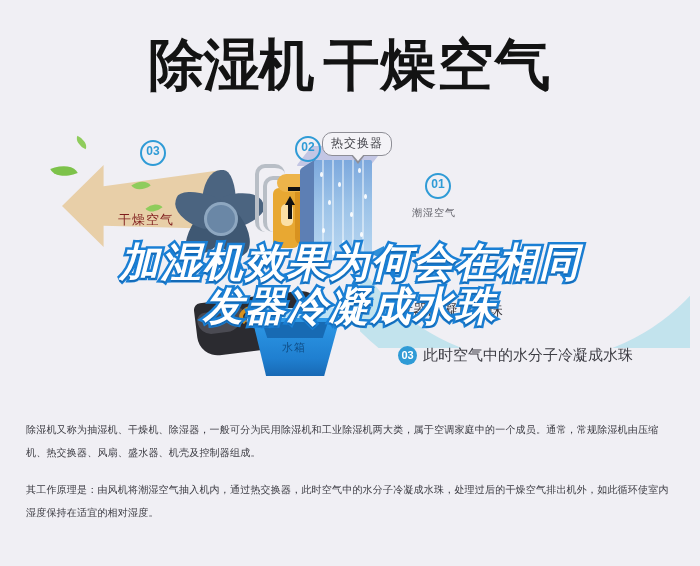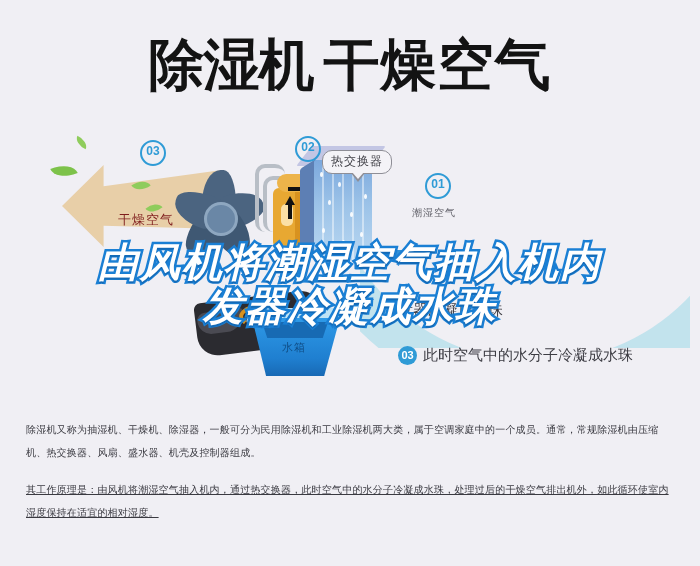--- a/index.html
+++ b/index.html
@@ -334,21 +334,20 @@
     position: absolute;
     left: 322px; top: 14px;
     padding: 2px 8px 3px 8px;
     border: 1.5px solid #8e8e96;
     border-radius: 10px;
     background: #f4f3f7;
     font-size: 12px;
     color: #3f3f46;
     letter-spacing: 1px;
     white-space: nowrap;
-    margin-top: 18px;
   }
   .callout::after {
     content: "";
     position: absolute;
     left: 28px; bottom: -9px;
     width: 0; height: 0;
     border-left: 7px solid transparent;
     border-right: 7px solid transparent;
     border-top: 9px solid #8e8e96;
   }
@@ -419,21 +418,21 @@
     top: 418px;
     width: 650px;
   }
   .para {
     font-size: 10px;
     line-height: 23px;
     color: #3a3a41;
     margin: 0 0 14px 0;
     letter-spacing: .2px;
   }
-  .para.p2 { margin-bottom: 6px; text-decoration: underline; }
+  .para.p2 { margin-bottom: 6px; }
 </style>
 </head>
 <body>
 
 <div id="page">
 
   <div class="title">
     <span class="t-a">除湿机</span><span class="t-gap"></span><span>干燥空气</span>
   </div>
 
@@ -520,21 +519,21 @@
     <div class="step-line s2">
       <span>发器冷凝成水珠</span>
     </div>
     <div class="step-line s3">
       <span class="step-badge">03</span>
       <span>此时空气中的水分子冷凝成水珠</span>
     </div>
   </div>
 
   <div class="overlay">
-    <div class="ol-line">由风机将潮湿空气抽入机内</div>
+    <div class="ol-line">加湿机效果为何会在相同</div>
     <div class="ol-line">发器冷凝成水珠</div>
   </div>
 
   <div class="body-text">
     <p class="para p1">除湿机又称为抽湿机、干燥机、除湿器，一般可分为民用除湿机和工业除湿机两大类，属于空调家庭中的一个成员。通常，常规除湿机由压缩机、热交换器、风扇、盛水器、机壳及控制器组成。</p>
     <p class="para p2">其工作原理是：由风机将潮湿空气抽入机内，通过热交换器，此时空气中的水分子冷凝成水珠，处理过后的干燥空气排出机外，如此循环使室内湿度保持在适宜的相对湿度。</p>
   </div>
 
 </div>
 

